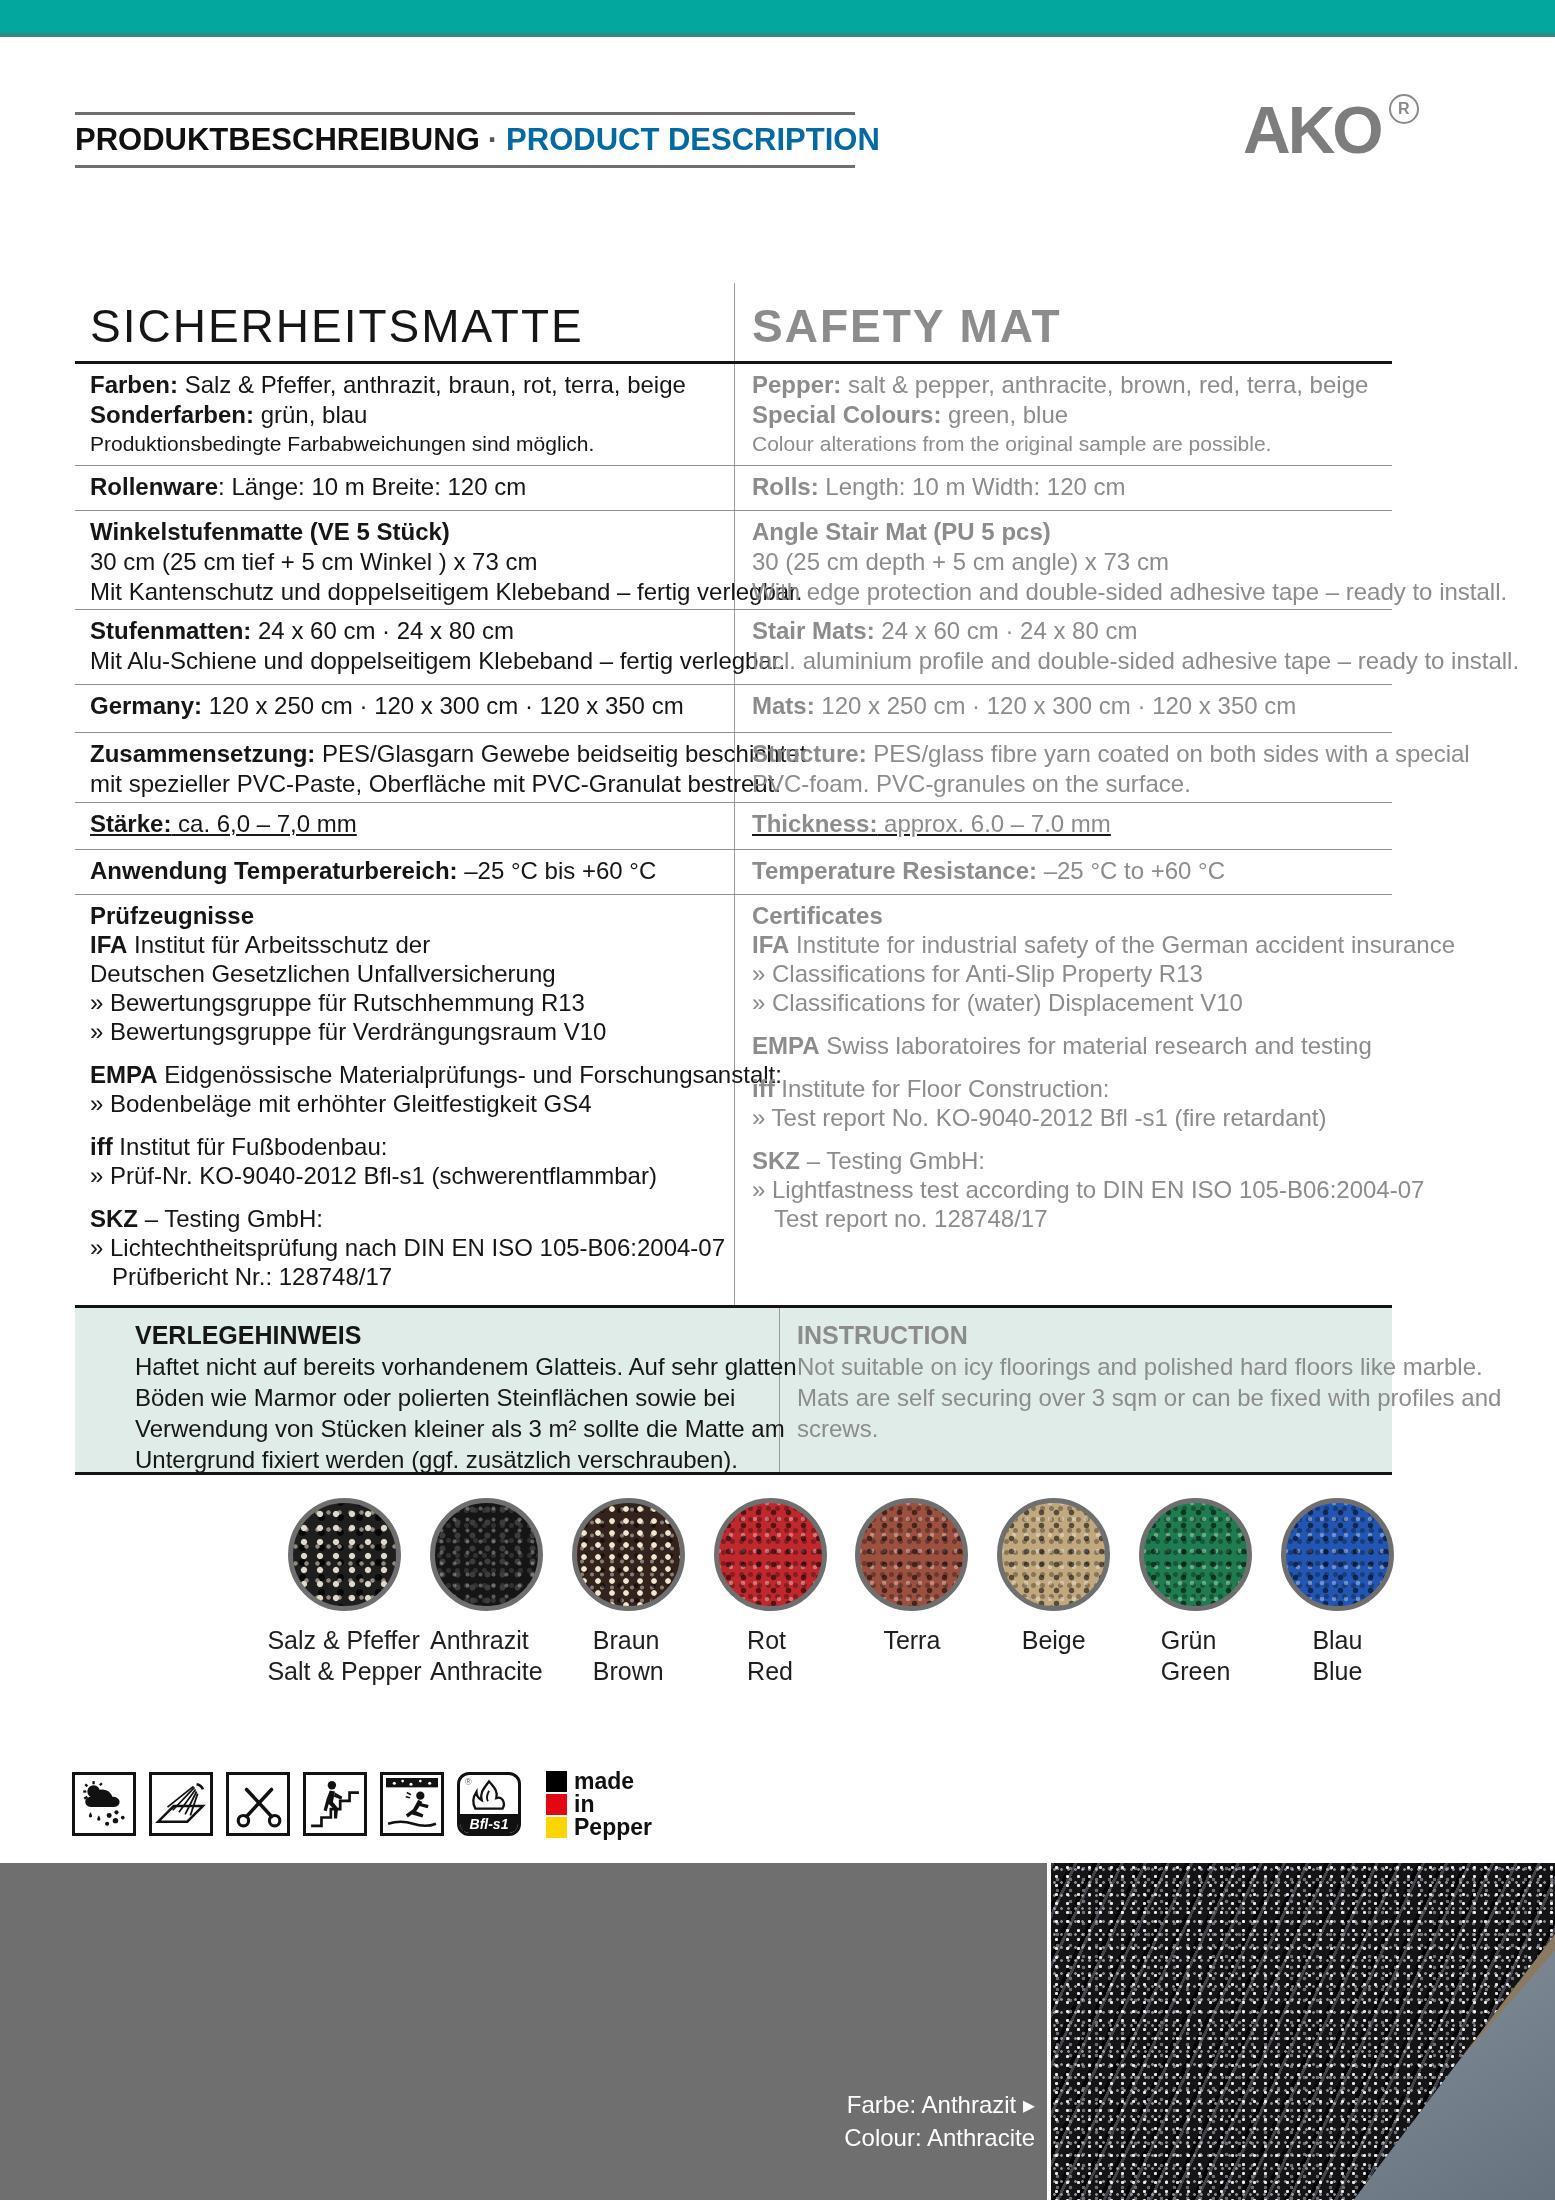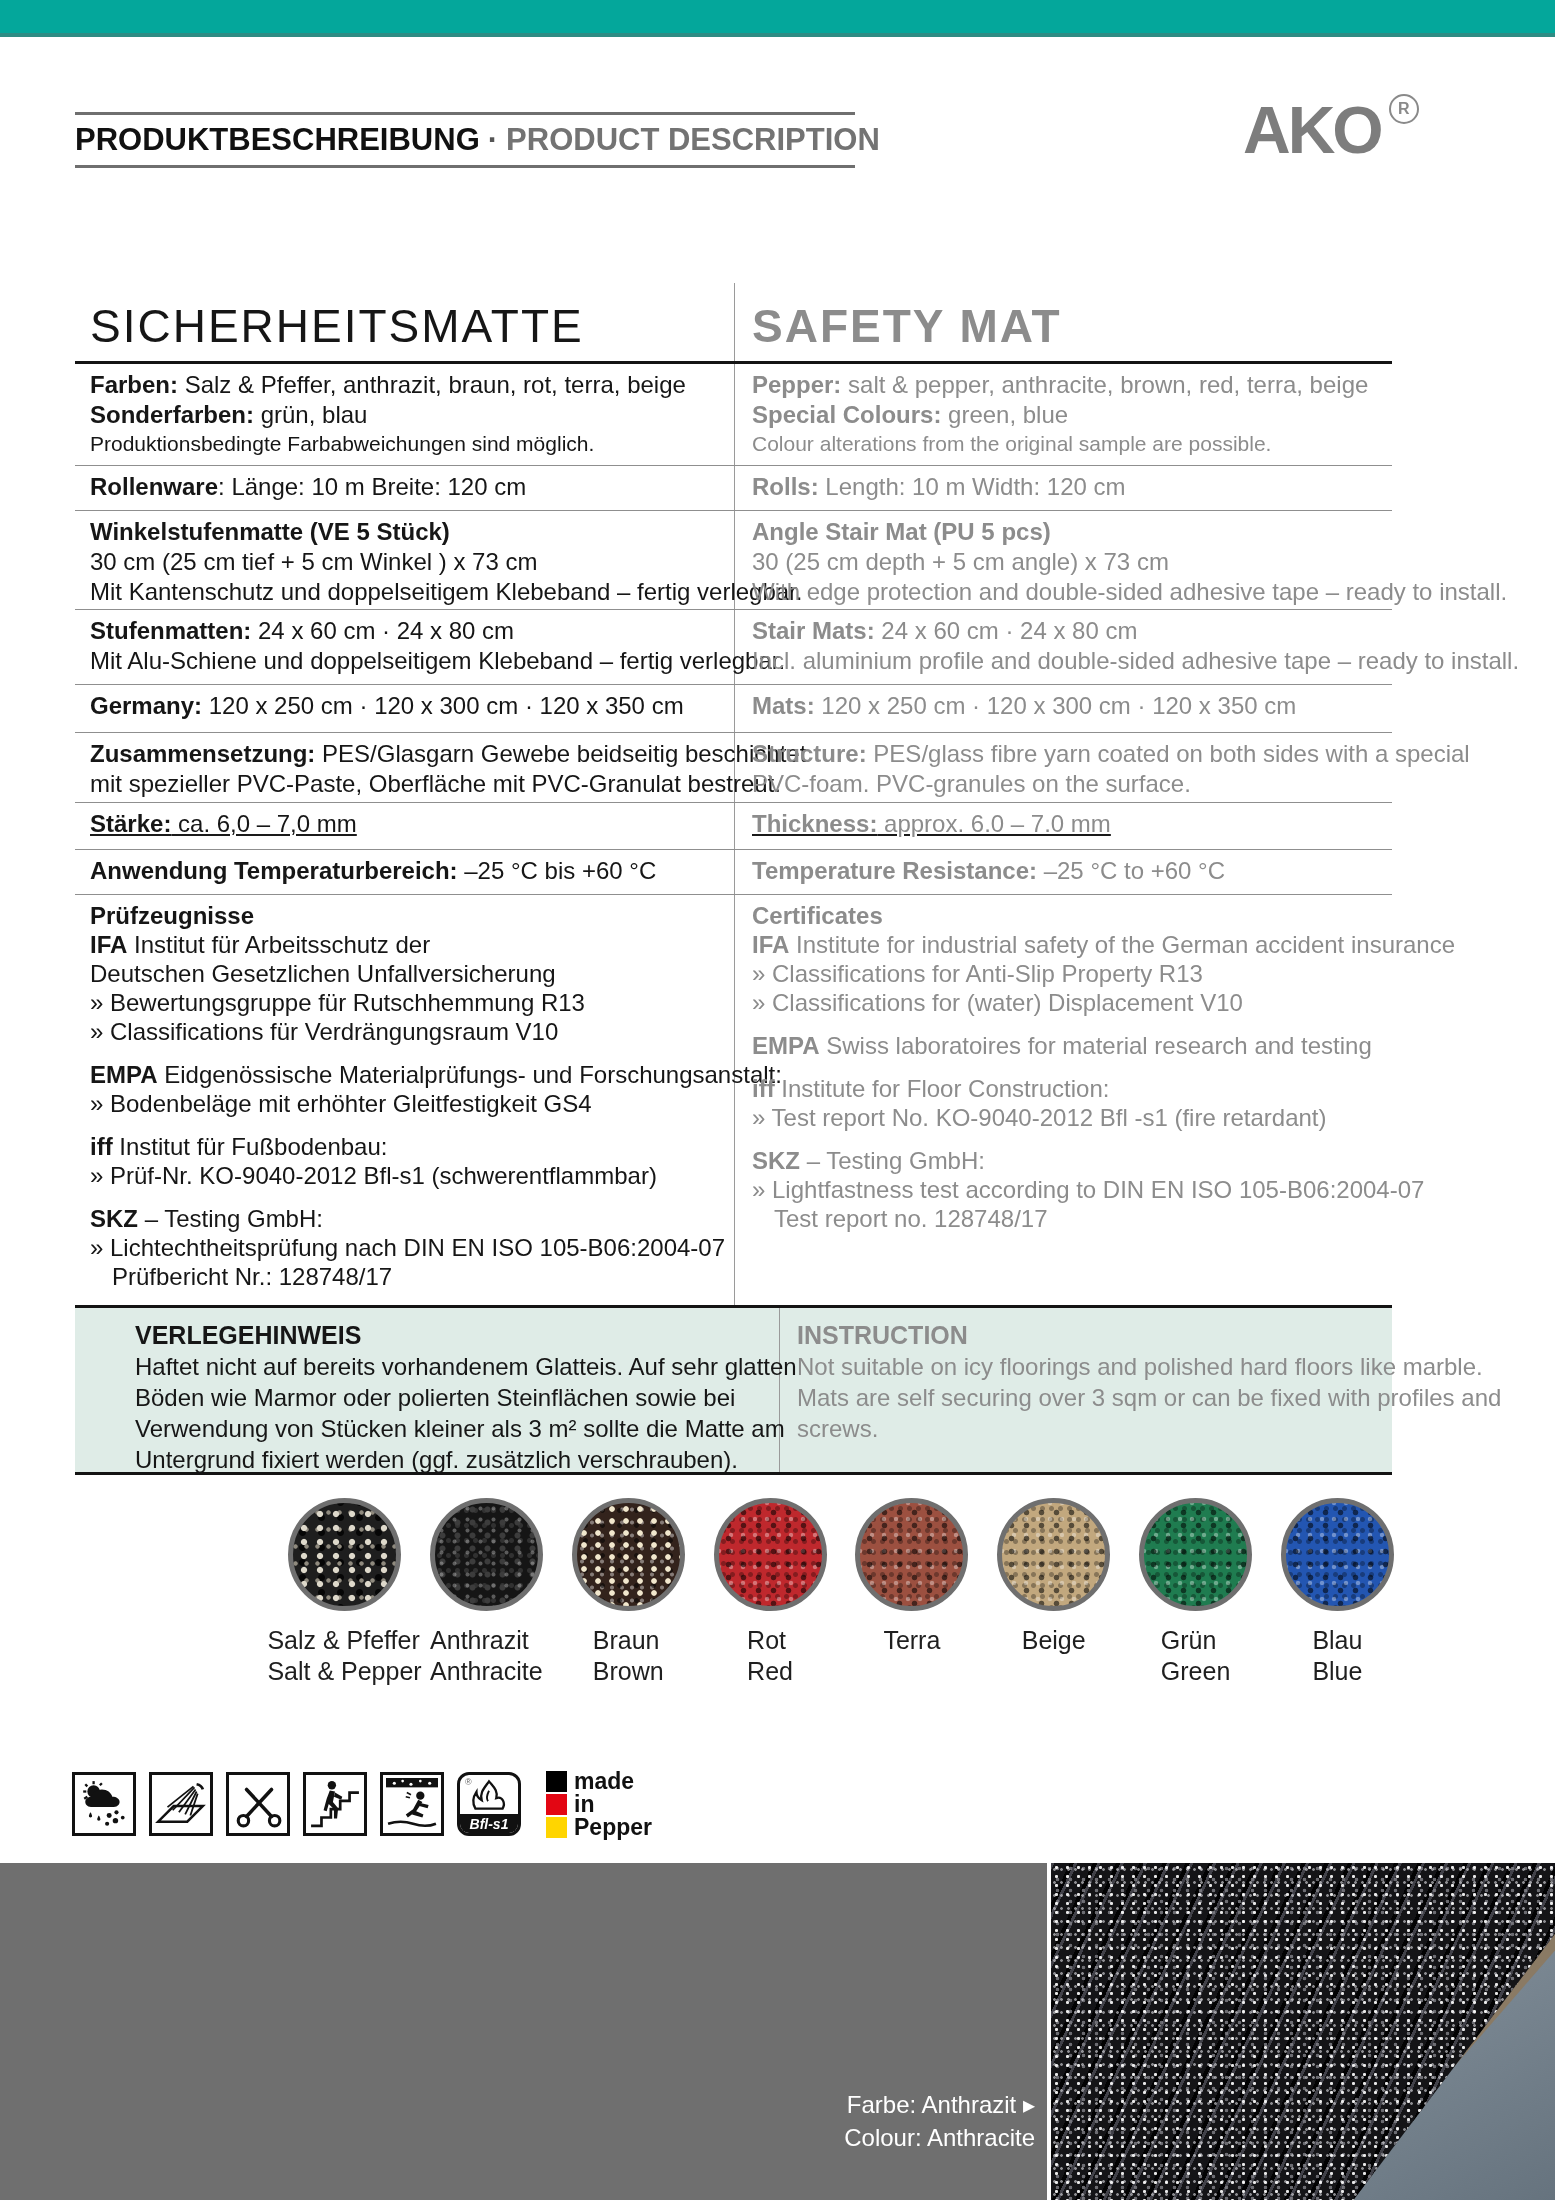--- a/index.html
+++ b/index.html
@@ -9,21 +9,21 @@
   
   .topbar{position:absolute;left:0;top:0;width:1555px;height:33px;background:#04A79B;
           border-bottom:4px solid #2E8C84;}
 
   
   .header-band{position:absolute;left:75px;top:112px;width:780px;
                border-top:3px solid #6f6f6f;border-bottom:3px solid #6f6f6f;padding:7px 0;}
   .header-band .line{font-size:31px;font-weight:bold;letter-spacing:0;white-space:nowrap;}
   .header-band .de{color:#111;}
   .header-band .dot{color:#555;padding:0 8px;}
-  .header-band .en{color:#737373;}
+  .header-band .en{color:#0369a1;}
 
   
   .logo{position:absolute;left:1243px;top:100px;display:flex;align-items:flex-start;}
   .logo-text{font-size:66px;font-weight:bold;color:#7d7d7d;letter-spacing:-3px;line-height:60px;}
   .logo-r{width:26px;height:26px;border:2px solid #8a8a8a;border-radius:50%;color:#8a8a8a;
           font-size:16px;font-weight:bold;display:flex;align-items:center;justify-content:center;
           margin-left:8px;margin-top:-6px;}
 
   
   .spec{position:absolute;left:75px;top:283px;width:1317px;}
@@ -212,21 +212,21 @@
       <div class="c2">
           <p class="ln"><b>Temperature Resistance:</b><span> –25 °C to +60 °C</span></p>
         </div>
     </div>
     <div class="trow r-pruef">
       <div class="c1">
           <p class="ln"><b>Prüfzeugnisse</b></p>
           <p class="ln"><b>IFA</b><span> Institut für Arbeitsschutz der</span></p>
           <p class="ln"><span>Deutschen Gesetzlichen Unfallversicherung</span></p>
           <p class="ln"><span>» Bewertungsgruppe für Rutschhemmung R13</span></p>
-          <p class="ln"><span>» Classifications für Verdrängungsraum V10</span></p>
+          <p class="ln"><span>» Bewertungsgruppe für Verdrängungsraum V10</span></p>
           <p class="ln gap"></p>
           <p class="ln"><b>EMPA</b><span> Eidgenössische Materialprüfungs- und Forschungsanstalt:</span></p>
           <p class="ln"><span>» Bodenbeläge mit erhöhter Gleitfestigkeit GS4</span></p>
           <p class="ln gap"></p>
           <p class="ln"><b>iff</b><span> Institut für Fußbodenbau:</span></p>
           <p class="ln"><span>» Prüf-Nr. KO-9040-2012 Bfl-s1 (schwerentflammbar)</span></p>
           <p class="ln gap"></p>
           <p class="ln"><b>SKZ</b><span> – Testing GmbH:</span></p>
           <p class="ln"><span>» Lichtechtheitsprüfung nach DIN EN ISO 105-B06:2004-07</span></p>
           <p class="ln indent"><span>Prüfbericht Nr.: 128748/17</span></p>

